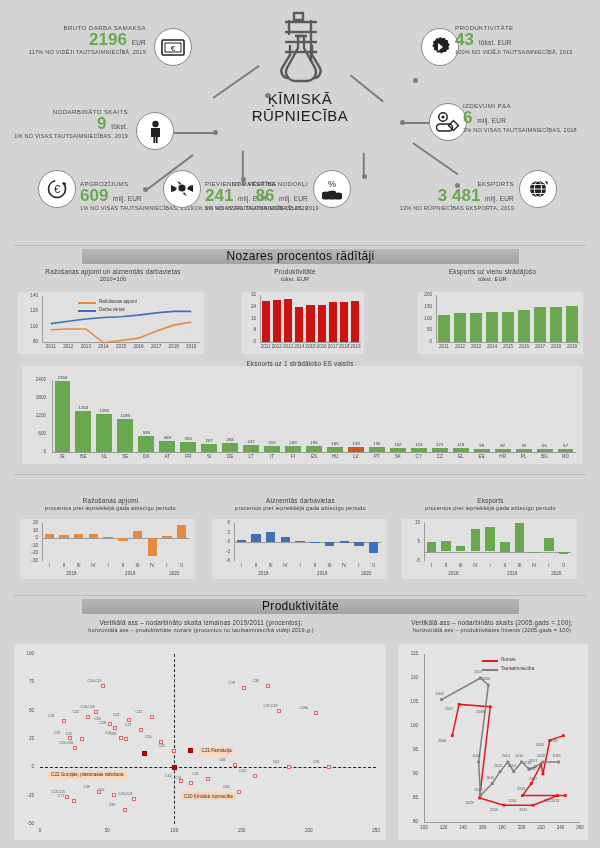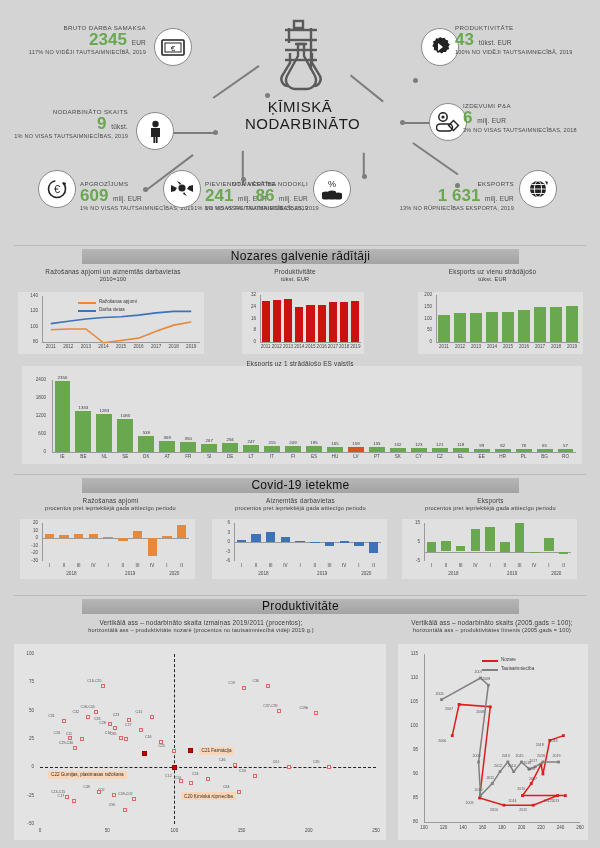--- a/index.html
+++ b/index.html
@@ -5,21 +5,21 @@
   * { box-sizing: border-box; margin:0; padding:0; }
   body {
     width:600px; height:848px; background:#d4d4d4;
     font-family:"Liberation Sans", sans-serif; color:#3a3a3a;
     position:relative; overflow:hidden;
   }
   .page { position:relative; width:600px; height:848px; }
 
   
   .header { position:relative; height:243px; }
-  .center-logo { position:absolute; left:245px; top:18px; width:110px; text-align:center; }
+  .center-logo { position:absolute; left:245px; top:10px; width:110px; text-align:center; }
   .center-logo svg { display:block; margin:0 auto; }
   .center-title { font-size:15px; letter-spacing:.5px; color:#1d1d1d; line-height:1.15; margin-top:6px; font-weight:400;}
 
   .kpi { position:absolute; }
   .kpi .lbl { font-size:6.2px; letter-spacing:.35px; color:#4a4a4a; text-transform:uppercase; white-space:nowrap; }
   .kpi .val { font-size:17px; color:#6aa84f; font-weight:700; line-height:1.05; white-space:nowrap; }
   .kpi .val .unit { font-size:6.5px; color:#4a4a4a; font-weight:400; letter-spacing:.2px; }
   .kpi .sub { font-size:5.6px; color:#4a4a4a; letter-spacing:.2px; white-space:nowrap; text-transform:uppercase;}
   .kpi.r { text-align:right; }
   .kpi.l { text-align:left; }
@@ -80,21 +80,21 @@
           <line x1="16" y1="10" x2="16" y2="25"></line>
           <path d="M25 26 v12 L14 58 a9 9 0 0 0 8 13 h12 a9 9 0 0 0 8 -13 L31 38 V26 z"></path>
           <path d="M17 35 v10 L9 58 a7 7 0 0 0 6 10"></path>
           <path d="M39 35 v10 L47 58 a7 7 0 0 1 -6 10"></path>
           <line x1="22" y1="26" x2="34" y2="26"></line>
         </g>
       </svg>
       </span>
       <div class="center-title">
         <div>ĶĪMISKĀ</div>
-        <div>NODARBINĀTO</div>
+        <div>RŪPNIECĪBA</div>
       </div>
     </div>
 
     <div class="connector" style="left:213px;top:97px;width:56px;transform:rotate(-35deg);"></div>
     <div class="dot" style="left:265px;top:93px;"></div>
     <div class="connector" style="left:169px;top:132px;width:48px;"></div>
     <div class="dot" style="left:213px;top:130px;"></div>
     <div class="connector" style="left:145px;top:190px;width:60px;transform:rotate(-37deg);"></div>
     <div class="dot" style="left:143px;top:187px;"></div>
     <div class="connector" style="left:243px;top:150px;width:29px;transform:rotate(90deg);"></div>
@@ -110,21 +110,21 @@
 
     <div class="circ" style="left:154px;top:28px;">
       <svg width="24" height="17" viewBox="0 0 24 17">
           <rect x="1" y="1" width="22" height="15" rx="1" fill="none" stroke="#222" stroke-width="1.6"></rect>
           <rect x="4" y="4" width="16" height="9" fill="none" stroke="#222" stroke-width="1"></rect>
           <text x="12" y="12" font-size="8" text-anchor="middle" fill="#222" font-family="Liberation Sans, sans-serif">€</text>
         </svg>
     </div>
     <div class="kpi r" style="left:0;top:24px;width:146px;">
       <div class="lbl">BRUTO DARBA SAMAKSA</div>
-      <div class="val"><span>2345</span> <span class="unit">EUR</span></div>
+      <div class="val"><span>2196</span> <span class="unit">EUR</span></div>
       <div class="sub">117% NO VIDĒJI TAUTSAIMNIECĪBĀ, 2019</div>
     </div>
 
     <div class="circ" style="left:136px;top:112px;">
       <svg width="17" height="23" viewBox="0 0 17 23">
           <circle cx="8.5" cy="4" r="3.2" fill="#222"></circle>
           <path d="M4 8 h9 v9 h-2.4 v6 h-1.8 v-6 h-.6 v6 h-1.8 v-6 H4 z" fill="#222"></path>
         </svg>
     </div>
     <div class="kpi r" style="left:0;top:108px;width:128px;">
@@ -214,27 +214,27 @@
             <ellipse cx="12" cy="12" rx="3.6" ry="8"></ellipse>
             <line x1="4" y1="12" x2="20" y2="12"></line>
             <line x1="5.6" y1="7.5" x2="18.4" y2="7.5"></line>
             <line x1="5.6" y1="16.5" x2="18.4" y2="16.5"></line>
           </g>
           <path d="M19 4 l3 1 -1 3z" fill="#222"></path>
         </svg>
     </div>
     <div class="kpi r" style="left:350px;top:180px;width:164px;">
       <div class="lbl">EKSPORTS</div>
-      <div class="val"><span>1 631</span> <span class="unit">milj. EUR</span></div>
+      <div class="val"><span>3 481</span> <span class="unit">milj. EUR</span></div>
       <div class="sub">13% NO RŪPNIECĪBAS EKSPORTA, 2019</div>
     </div>
   </div>
 
   <div class="secbar" style="top:249px;">
-    <span>Nozares galvenie rādītāji</span>
+    <span>Nozares procentos rādītāji</span>
   </div>
   <div class="hr" style="top:245px;"></div>
 
   <div class="ct" style="left:18px;top:268px;width:190px;">
     <span>Ražošanas apjomi un aizņemtās darbavietas</span>
     <span class="t2">2010=100</span>
   </div>
   <div class="ct" style="left:215px;top:268px;width:160px;">
     <span>Produktivitāte</span>
     <span class="t2">tūkst. EUR</span>
@@ -407,23 +407,20 @@
       <div class="xlab" style="left:488.12px;top:88px;width:26.96px;">PL</div>
       <div class="bar" style="left:514.5952000000001px;top:83px;width:15.9296px;height:3px;background:#6aa84f;"></div>
       <div class="vallab" style="left:509.08000000000004px;top:77px;width:26.96px;">65</div>
       <div class="xlab" style="left:509.08000000000004px;top:88px;width:26.96px;">BG</div>
       <div class="bar" style="left:535.5552px;top:83px;width:15.9296px;height:3px;background:#6aa84f;"></div>
       <div class="vallab" style="left:530.04px;top:77px;width:26.96px;">57</div>
       <div class="xlab" style="left:530.04px;top:88px;width:26.96px;">RO</div>
     </div>
 
   <div class="hr" style="top:474px;"></div>
-  <div class="secbar" style="top:478px;">
-    <span>Covid-19 ietekme</span>
-  </div>
 
   <div class="ct" style="left:18px;top:497px;width:185px;">
     <span>Ražošanas apjomi</span>
     <span class="t2">procentos pret iepriekšējā gada attiecīgo periodu</span>
   </div>
   <div class="ct" style="left:208px;top:497px;width:185px;">
     <span>Aizņemtās darbavietas</span>
     <span class="t2">procentos pret iepriekšējā gada attiecīgo periodu</span>
   </div>
   <div class="ct" style="left:398px;top:497px;width:185px;">

